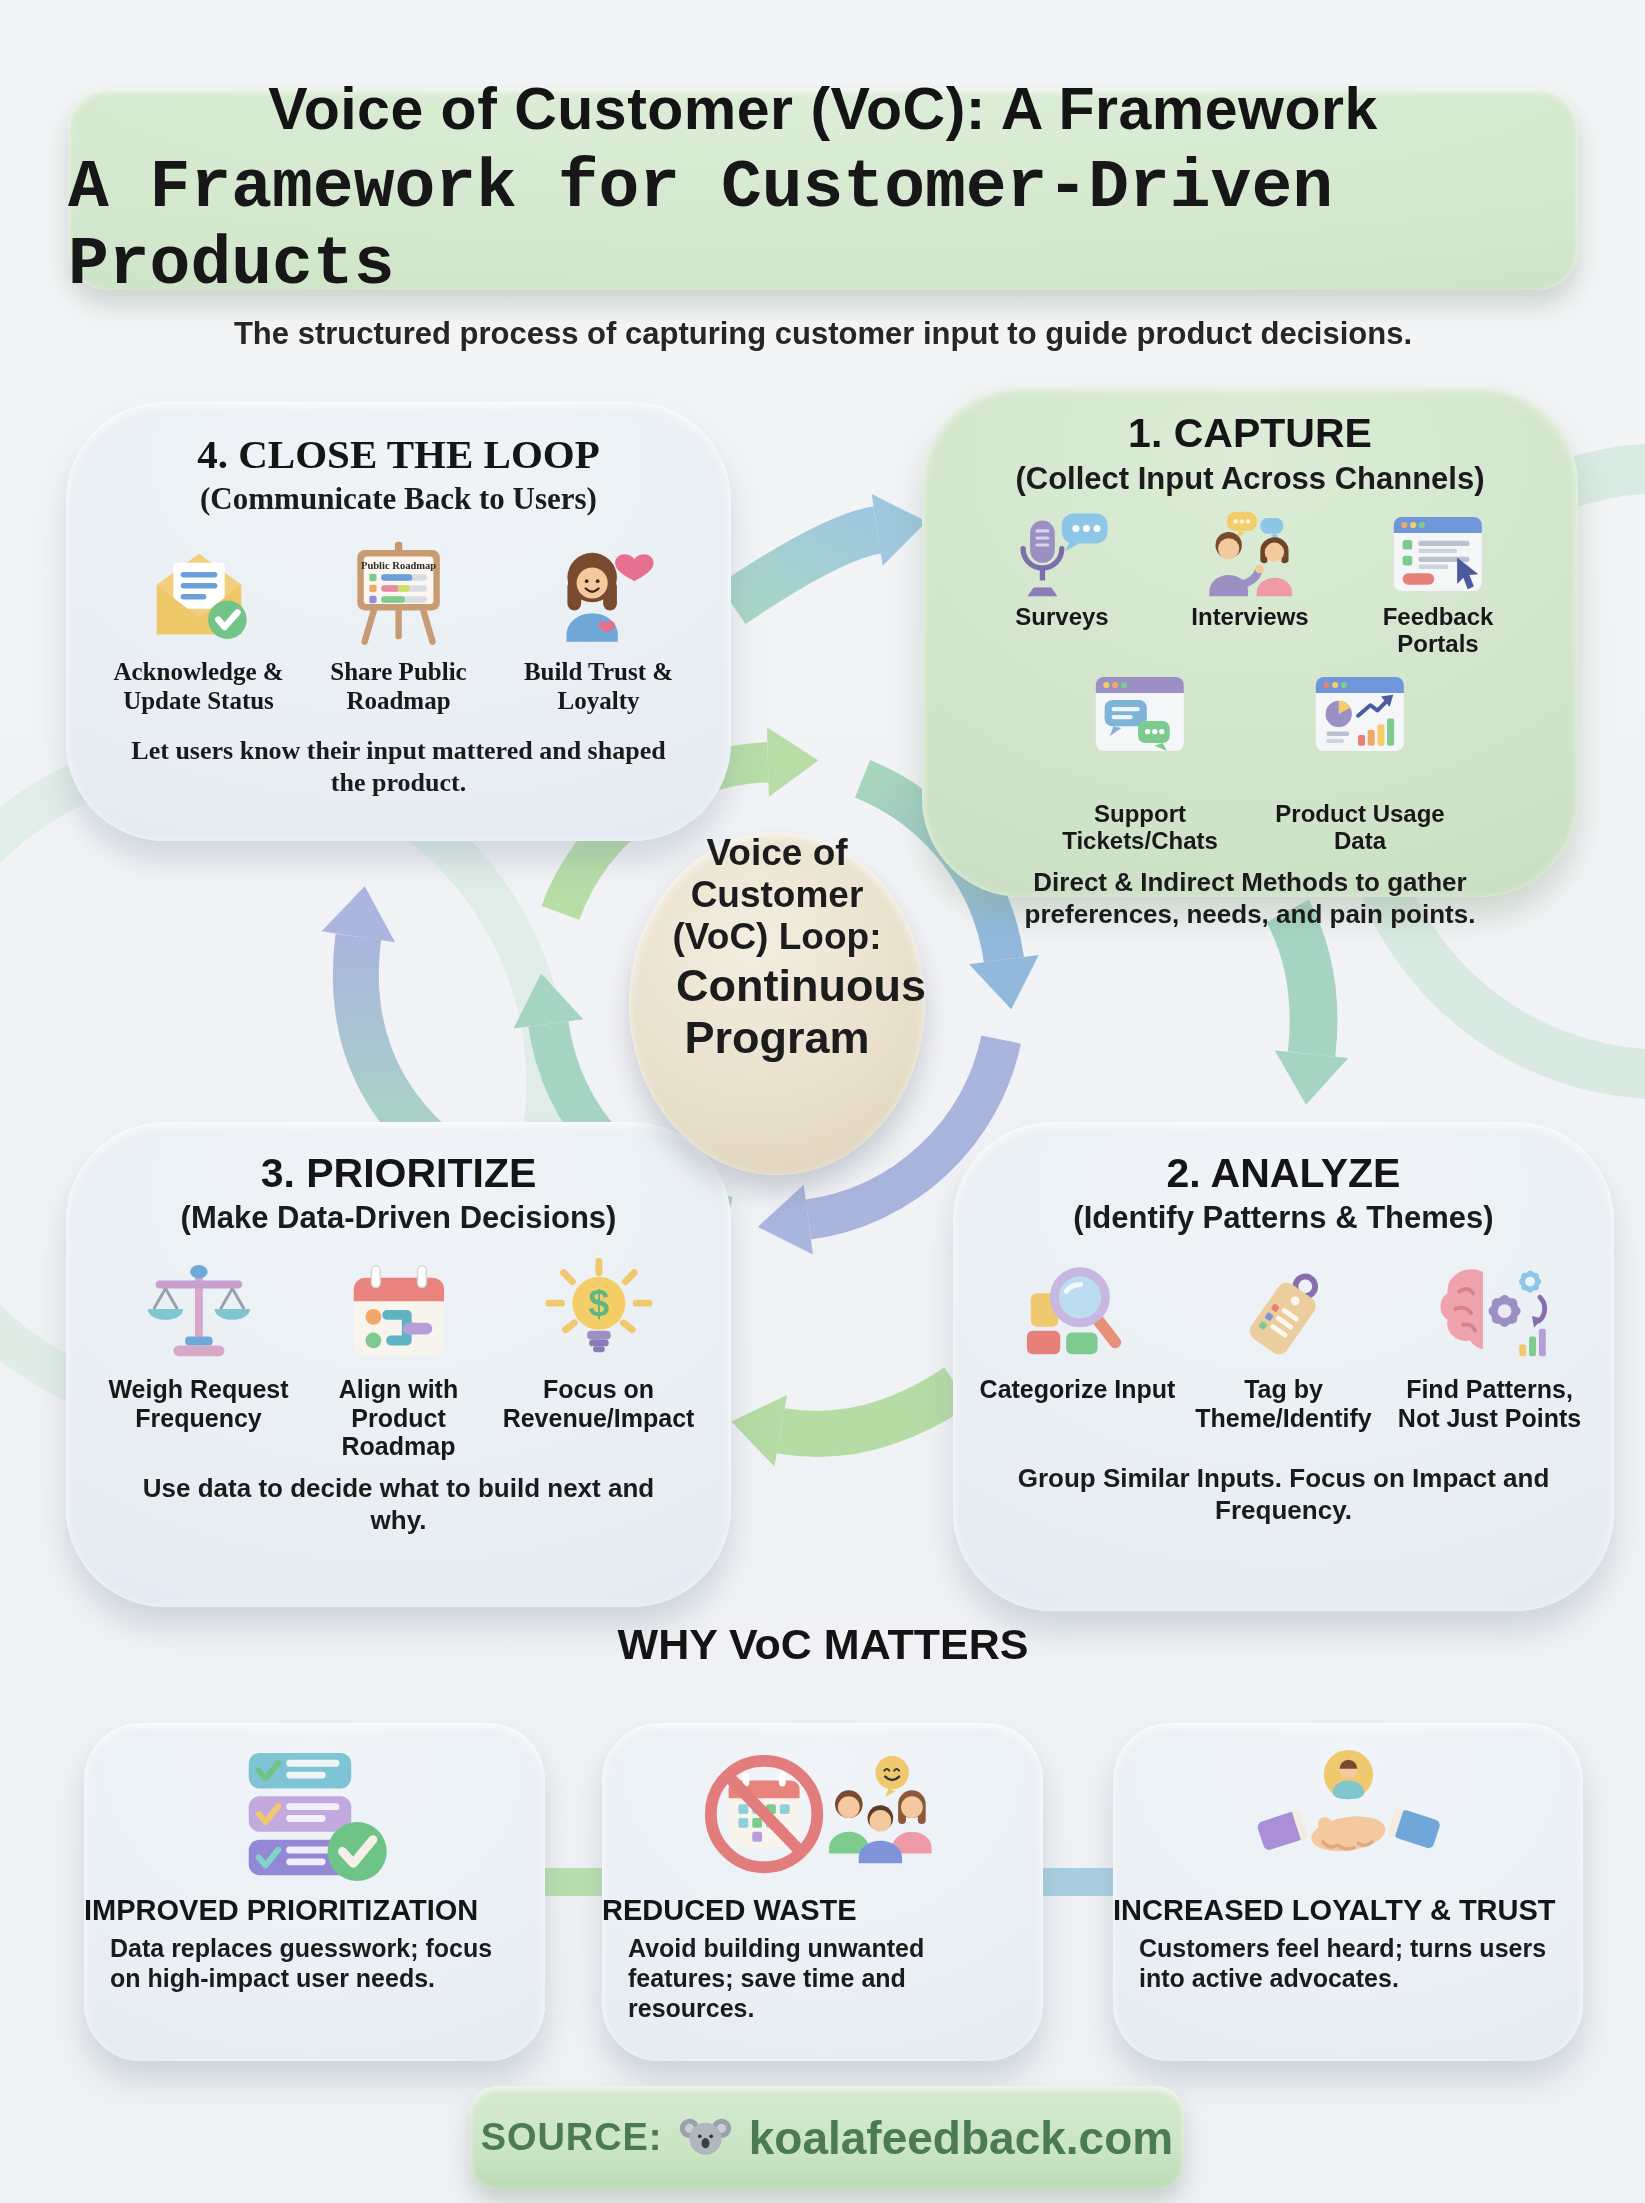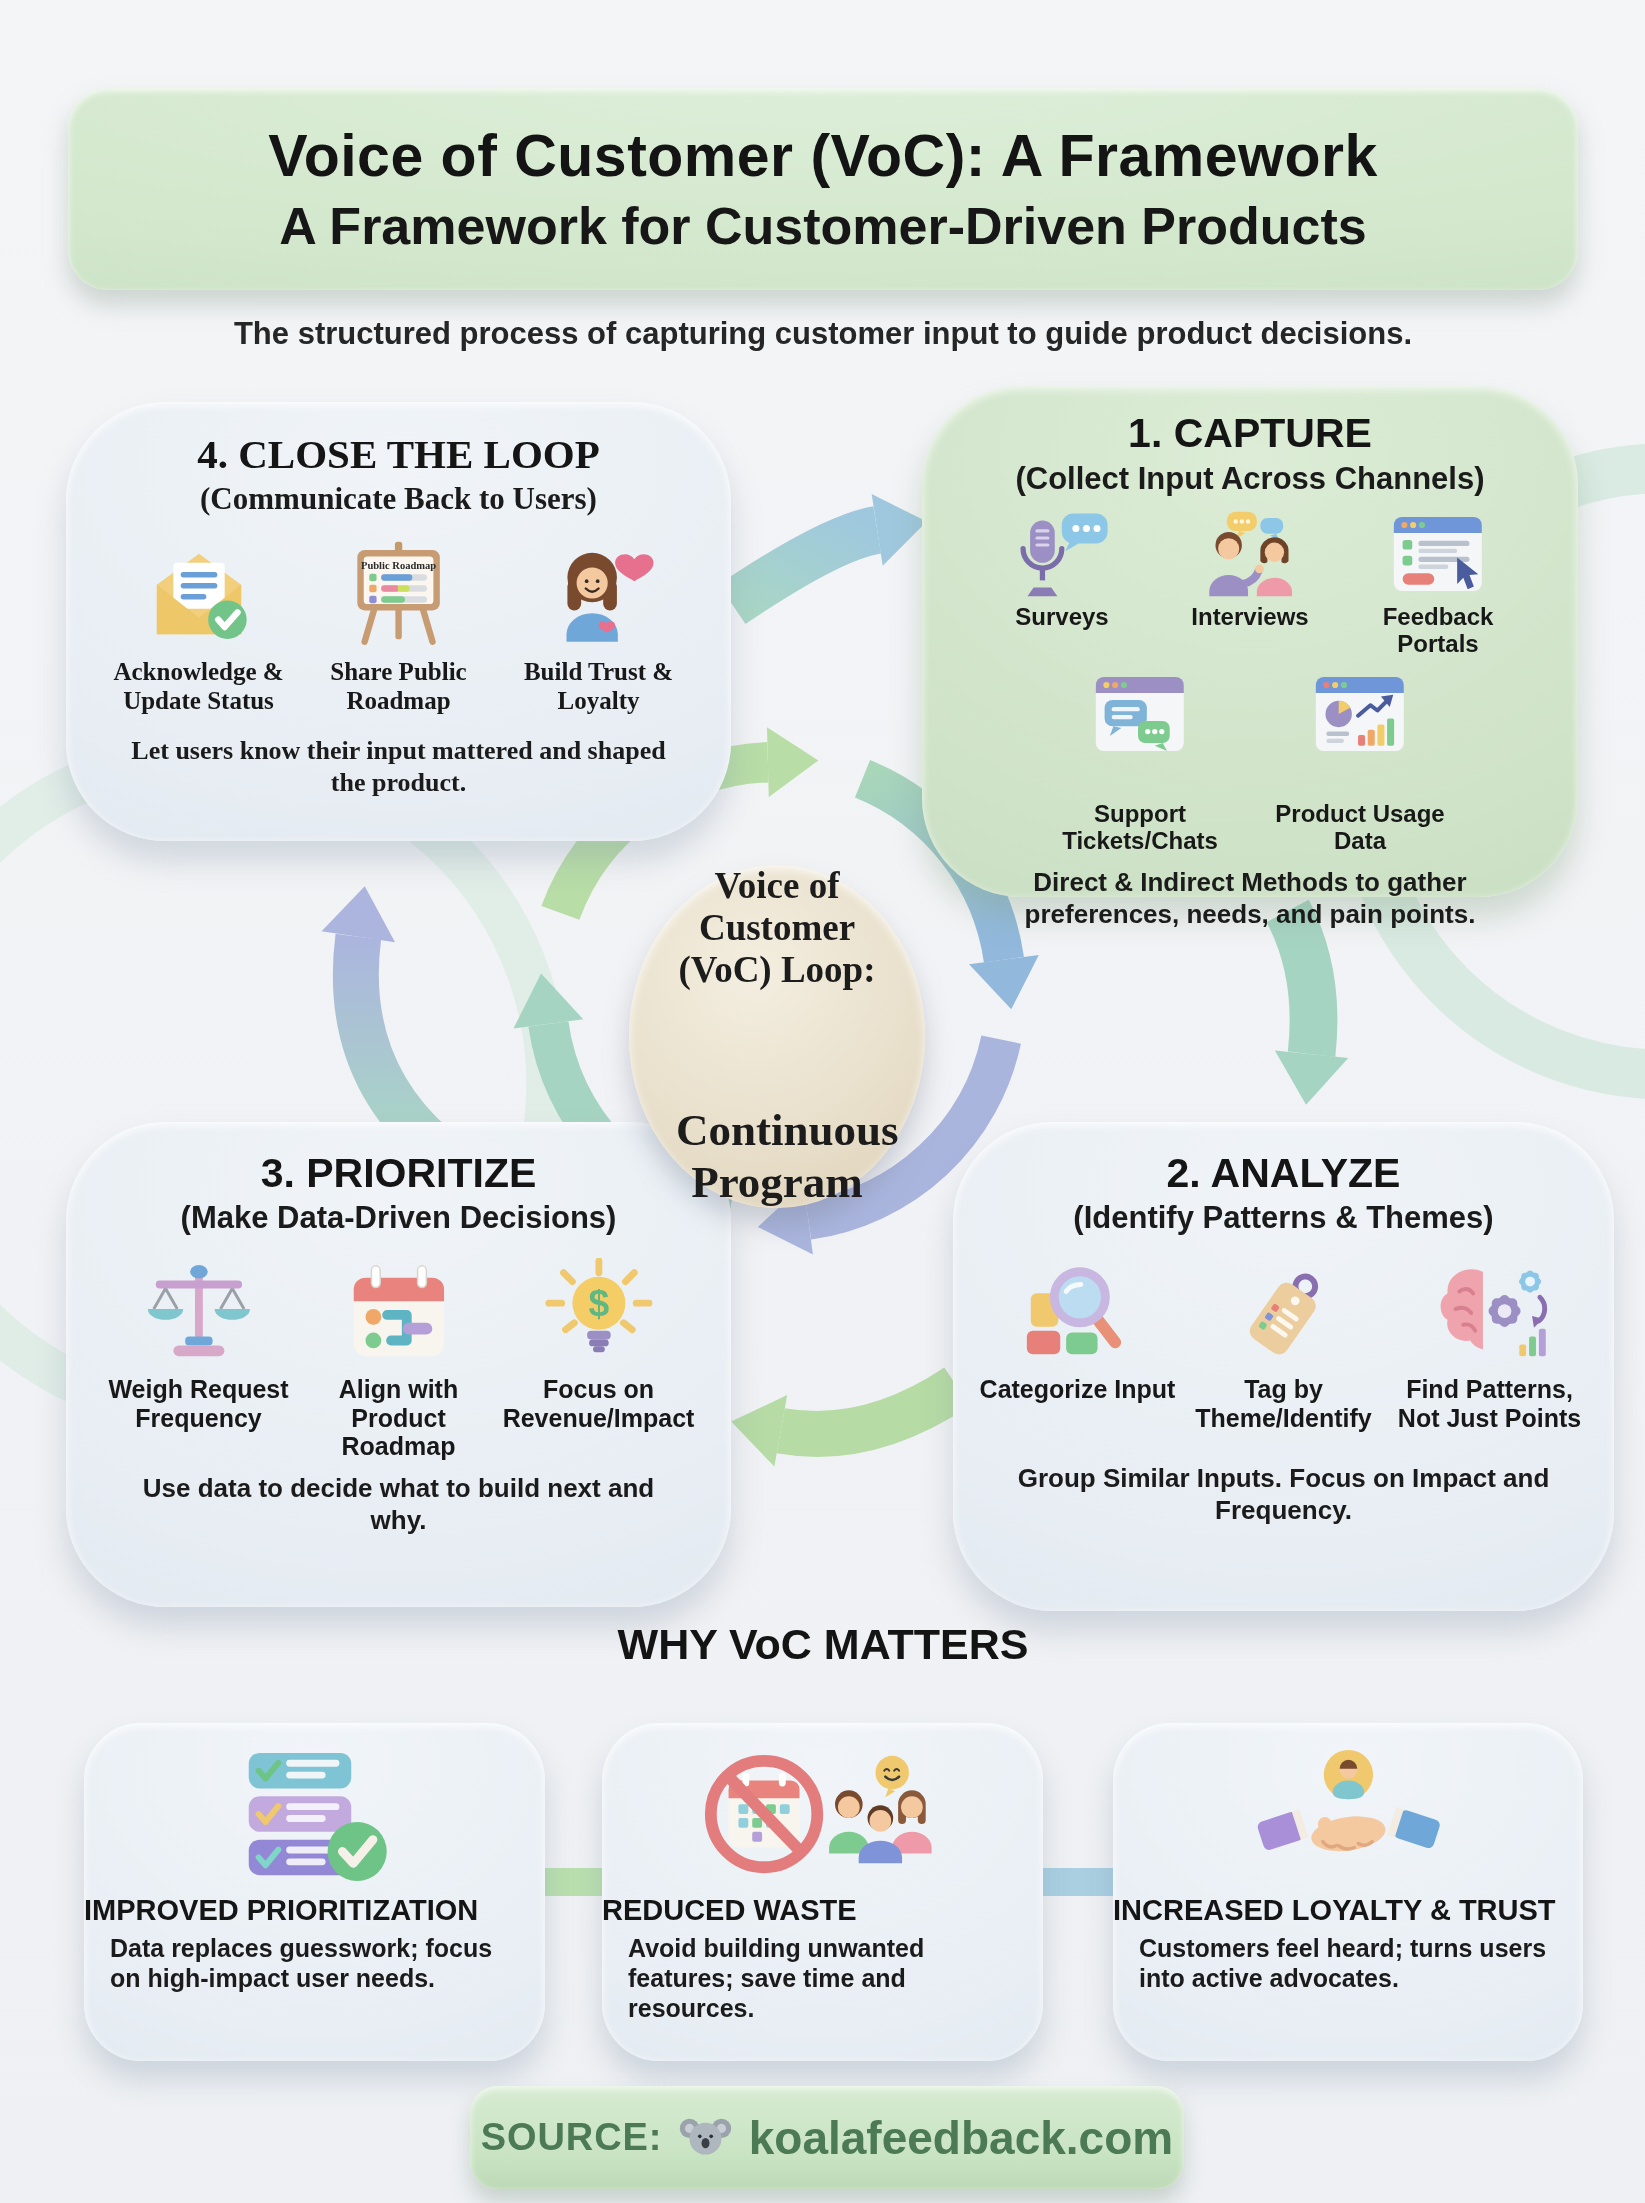--- a/index.html
+++ b/index.html
@@ -9,21 +9,21 @@
     font-family:"Liberation Sans","DejaVu Sans",sans-serif;color:#1a1a1a;overflow:hidden;
   }
   
   .header-card{
     position:absolute;left:68px;top:88px;width:1510px;height:202px;border-radius:40px;
     background:radial-gradient(140% 160% at 50% 0%,#ddeed8 0%,#d2e7cc 55%,#c6ddc0 100%);
     box-shadow:0 14.7px 24px rgba(140,160,145,.38), inset 0 2.8px 7.3px rgba(255,255,255,.8);
     display:flex;flex-direction:column;justify-content:center;align-items:center;
   }
   .title1{font-size:59px;font-weight:800;letter-spacing:0.5px;color:#141414;}
-  .title2{font-size:52px;font-weight:700;margin-top:5.5px;color:#171717;}
+  .title2{font-size:68px;font-weight:700;margin-top:5.5px;color:#171717;font-family:Liberation Mono, monospace;}
   .tagline{position:absolute;left:0;top:316px;width:100%;text-align:center;font-size:31px;font-weight:700;color:#262626;}
   
   .layer{position:absolute;left:0;top:0;width:1646px;height:2204px;}
   .rings{z-index:1;} .arrows{z-index:2;}
   
   .qcard{
     position:absolute;z-index:3;border-radius:99px;
     background:radial-gradient(130% 130% at 50% 14%,#f0f4f8 0%,#e7edf3 58%,#dde5ee 100%);
     box-shadow:0 20px 31px rgba(128,148,168,.30), inset 0 2.8px 9.2px rgba(255,255,255,.9);
     box-sizing:border-box;padding-top:27.5px;
@@ -45,24 +45,24 @@
   #card-capture .irow{margin-top:13px;}
   #card-capture .item{width:188px;} #card-capture .row2 .item{width:220px;gap:36px;}
   #card-capture .ic{height:88px;} #card-capture .cap{font-size:24px;margin-top:5.5px;}
   #card-capture .qfoot{margin-top:13px;padding:0 51px;font-weight:700;}
   #card-prioritize .item{width:200px;} #card-prioritize .ic{height:108px;}
   #card-prioritize .qfoot{margin-top:13px;}
   #card-analyze .item{width:206px;} #card-analyze .ic{height:108px;}
   #card-analyze .qfoot{margin-top:31px;}
   
   .center-circle{
-    position:absolute;z-index:4;left:629px;top:865px;width:296px;height:343px;border-radius:50%;
+    position:absolute;z-index:4;left:629px;top:832px;width:296px;height:343px;border-radius:50%;
     background:radial-gradient(circle at 42% 32%,#f3eee0 0%,#e9e0cc 55%,#ddd1b8 100%);
     box-shadow:0 16.5px 26px rgba(120,130,145,.35), inset 0 3.7px 9.2px rgba(255,255,255,.8);
-    display:flex;flex-direction:column;justify-content:space-between;align-items:center;text-align:center;font-family:Liberation Serif, serif;
+    display:flex;flex-direction:column;justify-content:flex-start;align-items:center;text-align:center;
   }
   .ct1{width:230px;font-size:37px;font-weight:800;line-height:1.14;color:#1c1c1c;}
   .ct2{width:202px;font-size:45px;font-weight:800;line-height:1.14;margin-top:1.8px;color:#1c1c1c;}
   
   .why-heading{position:absolute;z-index:3;left:0;top:1620px;width:100%;text-align:center;font-size:43px;font-weight:800;color:#141414;}
   .wcard{
     position:absolute;z-index:3;top:1723px;height:338px;border-radius:57px;box-sizing:border-box;
     background:radial-gradient(130% 140% at 50% 12%,#f1f5f9 0%,#e8eef4 55%,#dde5ed 100%);
     box-shadow:0 18.4px 27.5px rgba(128,148,168,.30), inset 0 2.8px 9.2px rgba(255,255,255,.9);
     padding-top:24px;text-align:left;

